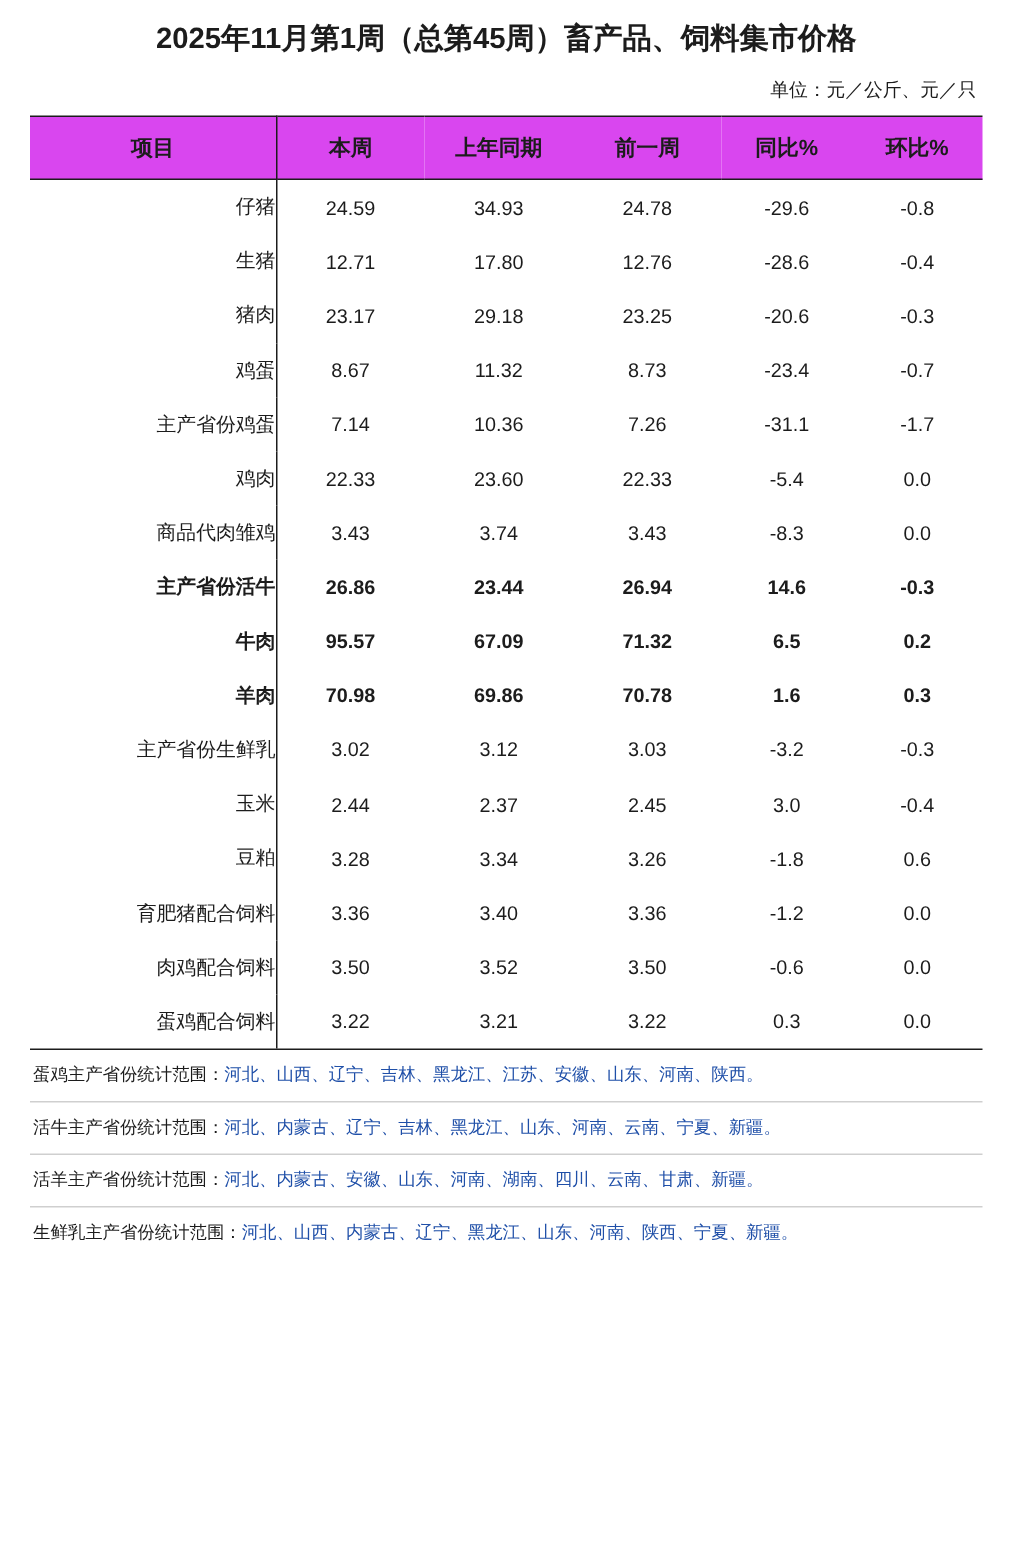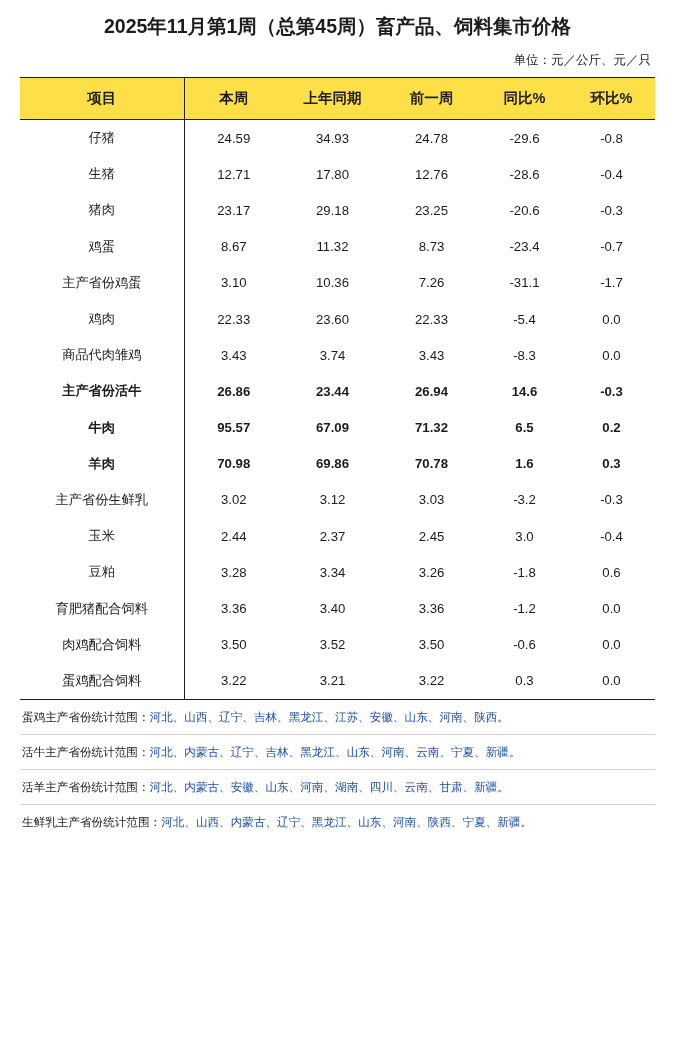--- a/index.html
+++ b/index.html
@@ -45,31 +45,32 @@
     table-layout: fixed;
   }
   table.price thead th {
     font-size: 14.5px;
     font-weight: bold;
     color: #1c1c1c;
     text-align: center;
     padding: 11px 0 11px 0;
     border-top: 1.6px solid #1c1c1c;
     border-bottom: 1.6px solid #1c1c1c;
-    background: #fde047;
+    background: #d946ef;
   }
   table.price tbody td {
     font-size: 13.2px;
     text-align: center;
     padding: 9.1px 0 9.1px 0;
     color: #1c1c1c;
     border: none;
   }
   table.price tbody td.item {
     font-size: 13.2px;
+    text-align: right;
   }
   table.price tbody tr td.item.bold {
     font-weight: bold;
   }
   
   table.price thead th.item,
   table.price tbody td.item {
     border-right: 1.3px solid #1c1c1c;
   }
   .col-item { width: 164px; }
@@ -149,21 +150,21 @@
           <tr>
             <td class="item">鸡蛋</td>
             <td>8.67</td>
             <td>11.32</td>
             <td>8.73</td>
             <td>-23.4</td>
             <td>-0.7</td>
           </tr>
           <tr>
             <td class="item">主产省份鸡蛋</td>
-            <td>3.10</td>
+            <td>7.14</td>
             <td>10.36</td>
             <td>7.26</td>
             <td>-31.1</td>
             <td>-1.7</td>
           </tr>
           <tr>
             <td class="item">鸡肉</td>
             <td>22.33</td>
             <td>23.60</td>
             <td>22.33</td>

